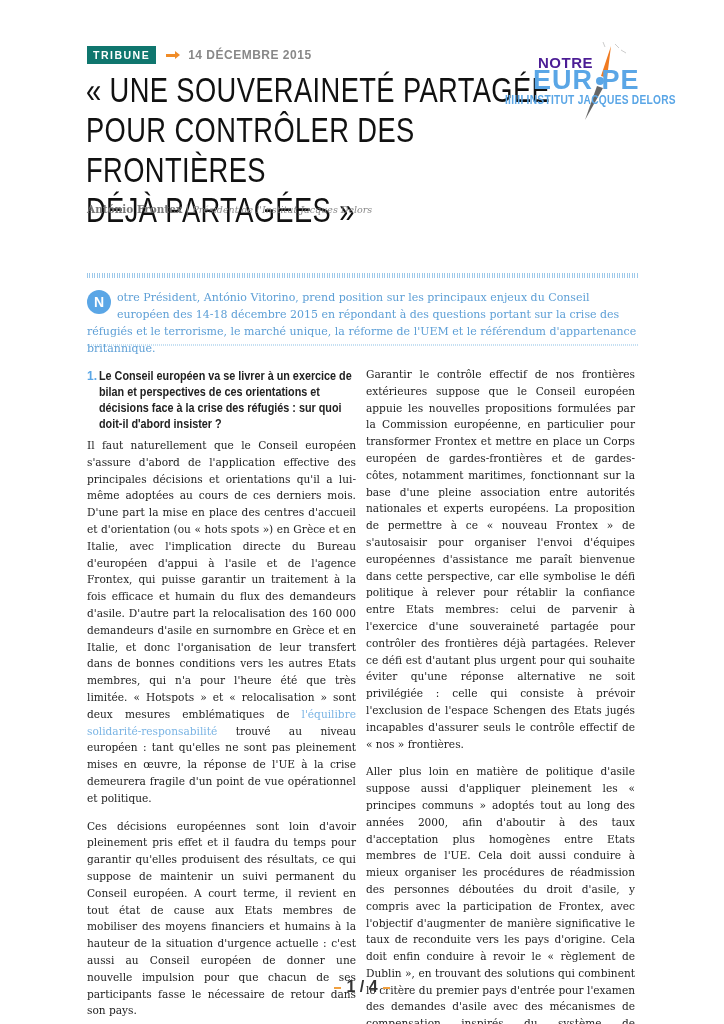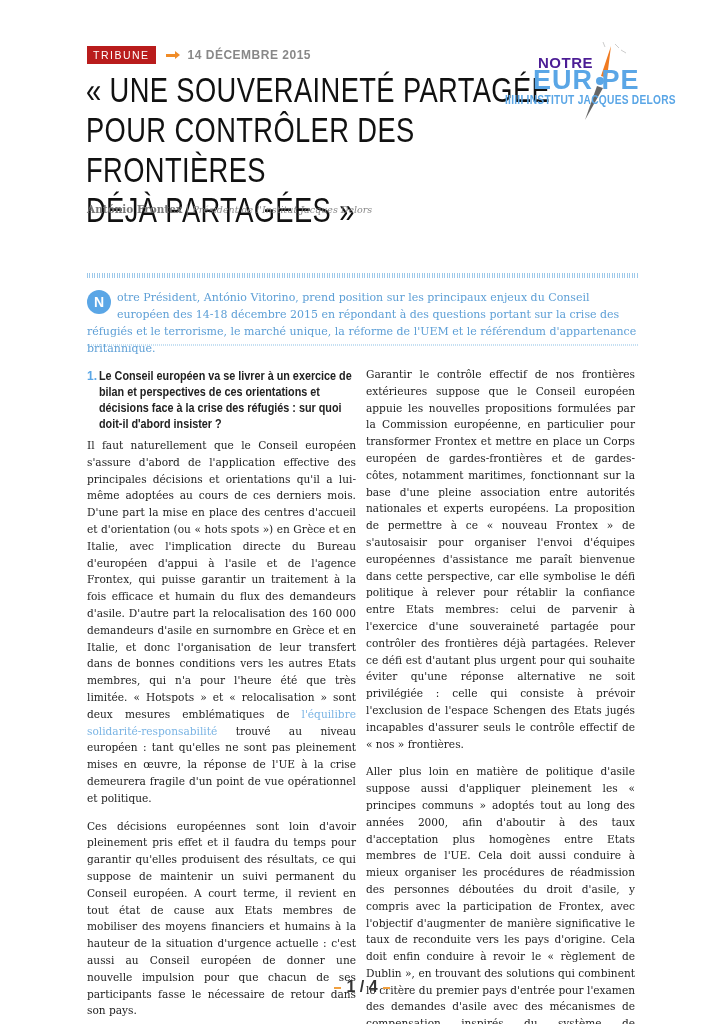--- a/index.html
+++ b/index.html
@@ -1,18 +1,18 @@
 <!DOCTYPE html>
 <html><head>
 <meta charset="utf-8">
 <style>
   html, body { margin: 0; padding: 0; background: #ffffff; }
   body { width: 724px; height: 1024px; position: relative; overflow: hidden; font-family: "DejaVu Serif", serif; color: #222; }
   .header-row { position: absolute; left: 87px; top: 46px; display: flex; align-items: center; gap: 10px; }
-  .tag { background: #b91c1c; color: #fff; font-family: "Liberation Sans", sans-serif; font-weight: normal; font-size: 10.5px; letter-spacing: 1.5px; padding: 3px 6px; }
+  .tag { background: #0f766e; color: #fff; font-family: "Liberation Sans", sans-serif; font-weight: bold; font-size: 10.5px; letter-spacing: 1.5px; padding: 3px 6px; }
   .date-arrow { width: 10px; height: 3px; background: #f08c28; position: relative; }
   .date-arrow::after { content: ""; position: absolute; right: -4px; top: -2.5px; border-left: 5px solid #f08c28; border-top: 4px solid transparent; border-bottom: 4px solid transparent; }
   .date { font-family: "Liberation Sans", sans-serif; font-weight: bold; font-size: 12px; color: #888; letter-spacing: 0.5px; margin-left: 2px; }
   .title { position: absolute; left: 86px; top: 70px; width: 470px; font-family: "Liberation Sans", sans-serif; font-weight: normal; font-size: 35px; line-height: 40px; color: #111; transform: scaleX(0.78); transform-origin: left top; width: 600px; letter-spacing: 0.5px; }
   .author { position: absolute; left: 87px; top: 203px; font-size: 10.5px; color: #888; font-family: "DejaVu Serif", serif; }
   .author b { font-weight: bold; color: #777; }
   .author i { font-size: 9.5px; }
   .logo { position: absolute; left: 505px; top: 42px; width: 190px; height: 90px; }
   .logo .notre { position: absolute; left: 33px; top: 12px; font-family: "Liberation Sans", sans-serif; font-weight: bold; font-size: 15px; color: #4c1d95; letter-spacing: 0.5px; text-align: center; }
   .logo .europe { position: absolute; left: 28px; top: 23px; font-family: "Liberation Sans", sans-serif; font-weight: bold; font-size: 27px; color: #5aa6e6; letter-spacing: 1px; }

